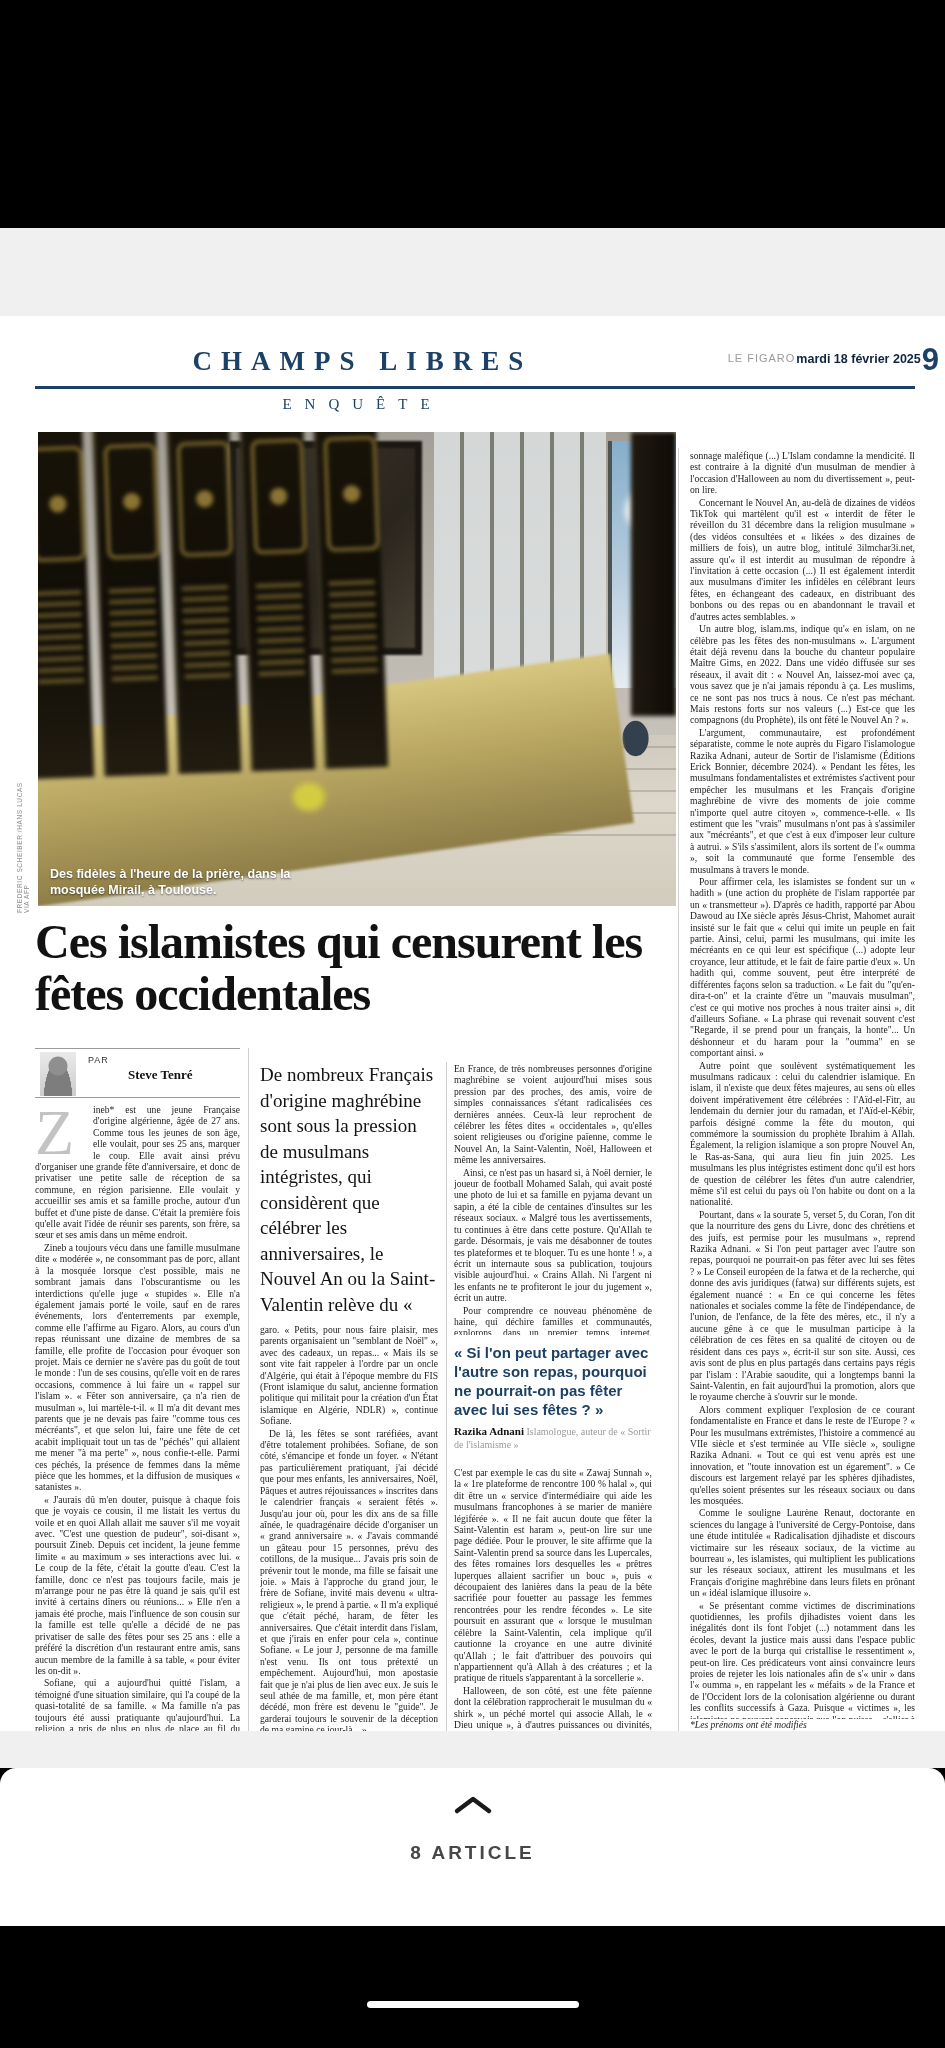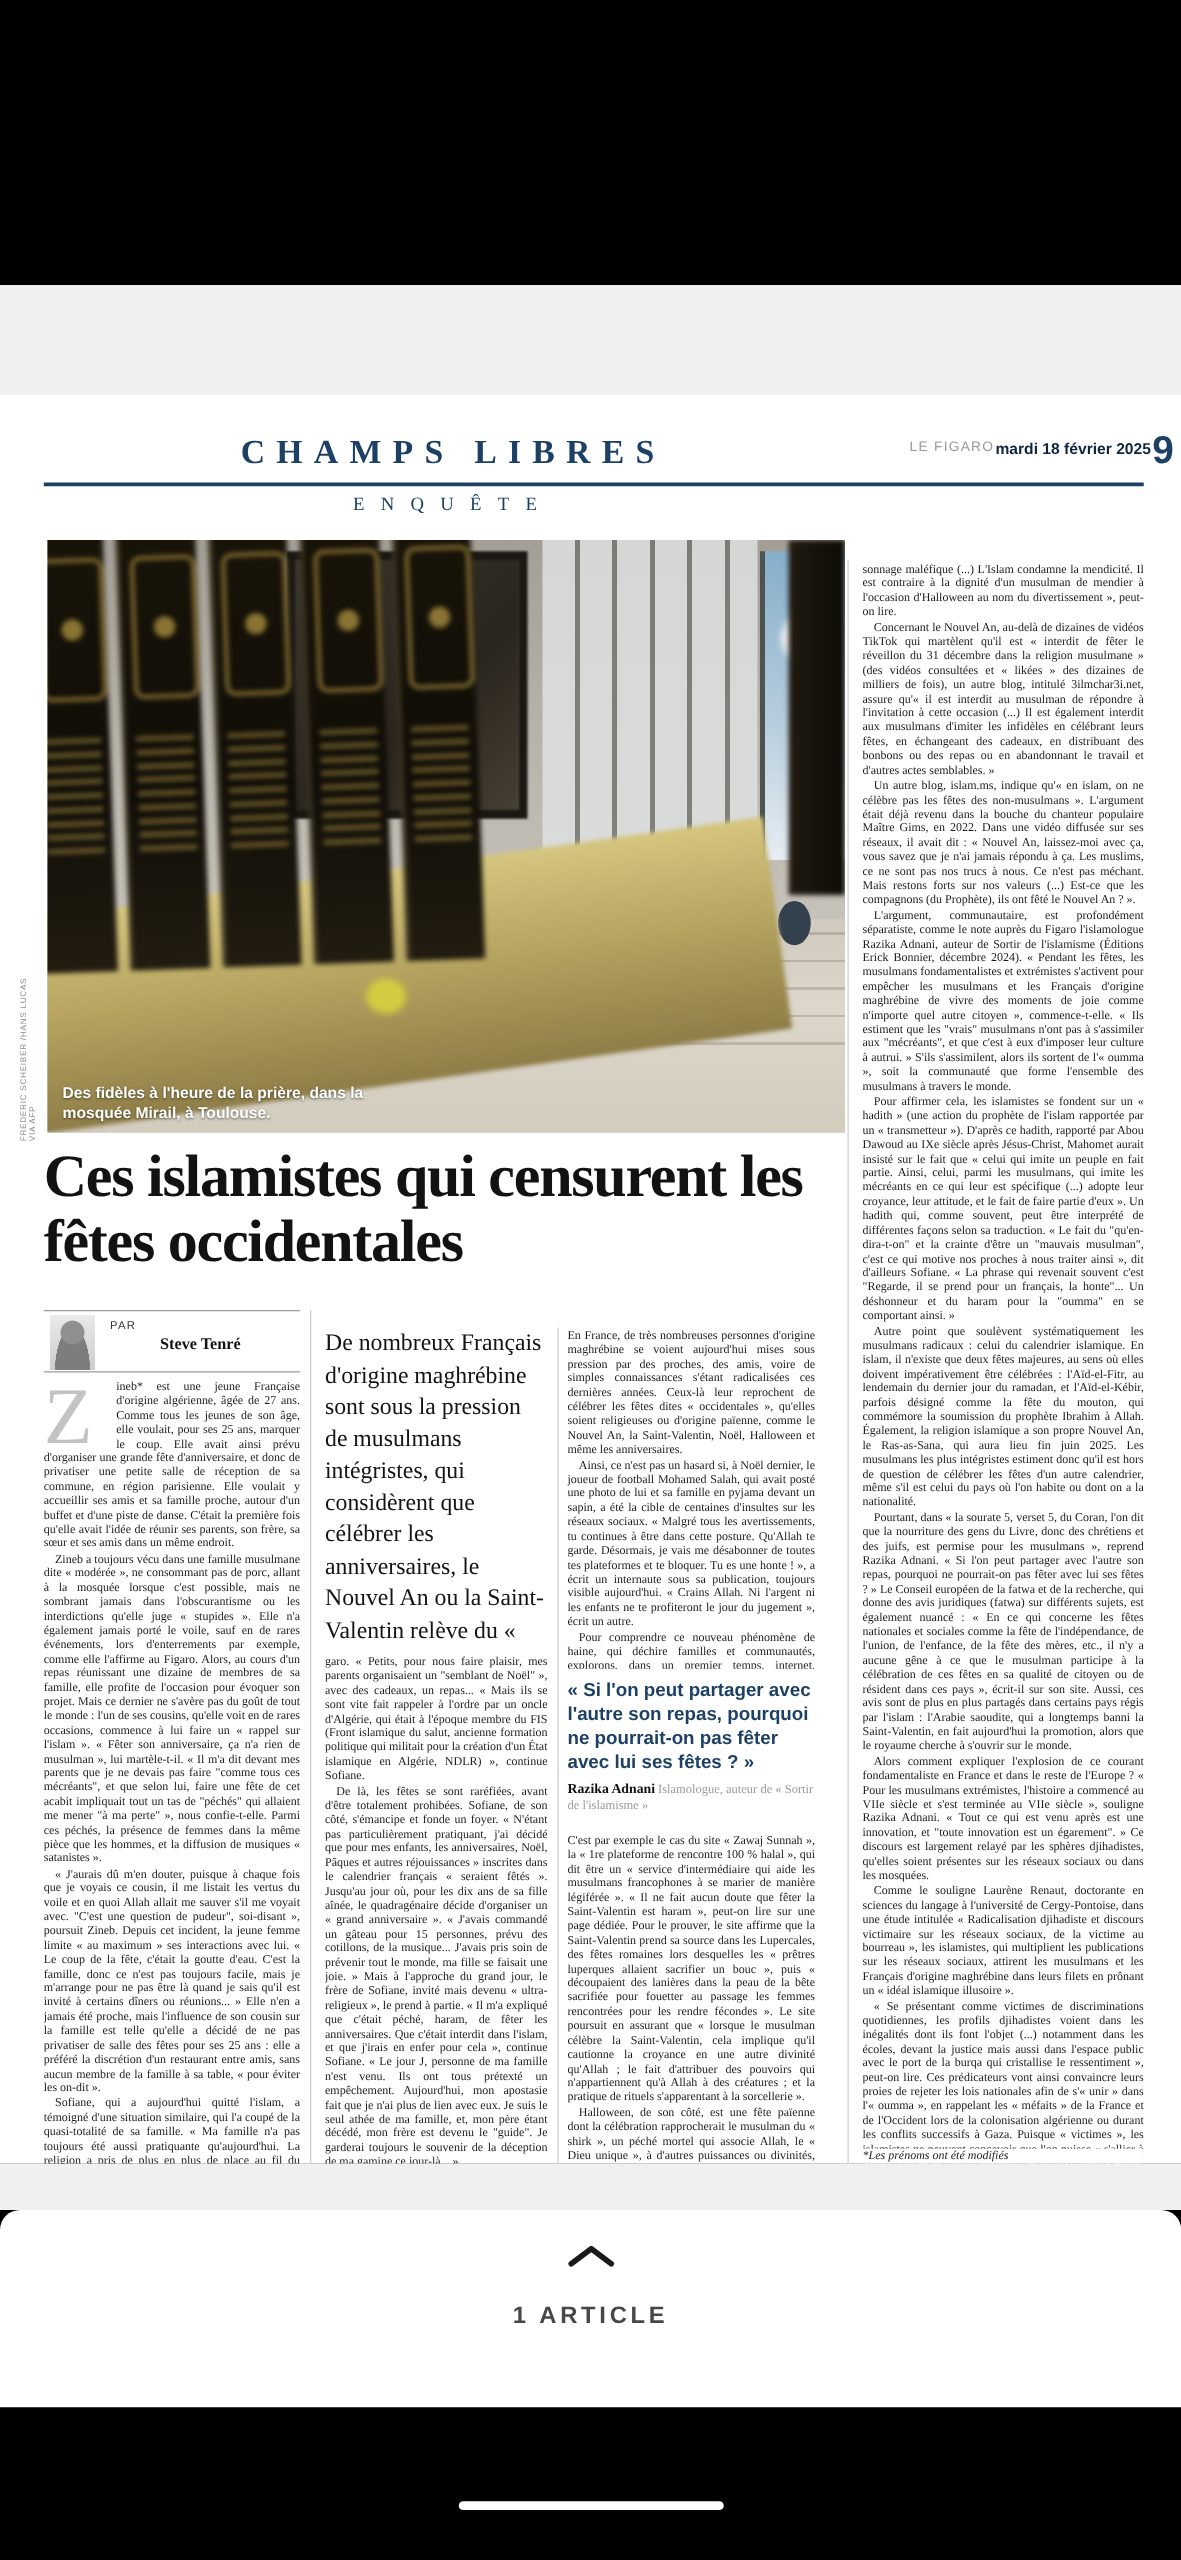--- a/index.html
+++ b/index.html
@@ -228,16 +228,16 @@
   </div>
 </div>
 
 <div class="abs" id="bottom-gray"></div>
 <div class="abs" id="sheet">
   <button class="abs chevron-btn">
     <svg class="chev-svg" width="40" height="20" viewBox="0 0 40 20">
       <polyline points="4,16 20,4 36,16" fill="none" stroke="#1a1a1a" stroke-width="4.5" stroke-linecap="round" stroke-linejoin="round"></polyline>
     </svg>
   </button>
-  <div class="abs article-count">1 ARTICLE</div>
+  <div class="abs article-count">8 ARTICLE</div>
 </div>
 <div class="abs" id="bottom-black"></div>
 <div class="abs" id="home-indicator"></div>
 
 </body></html>

